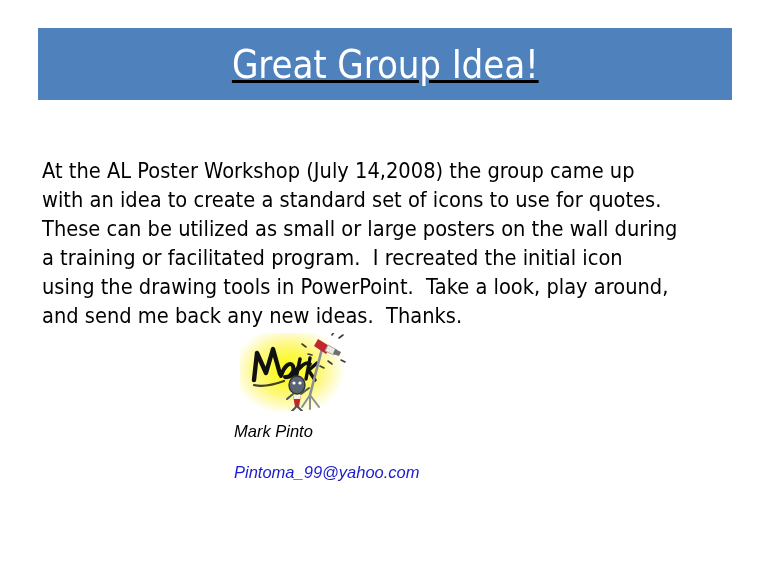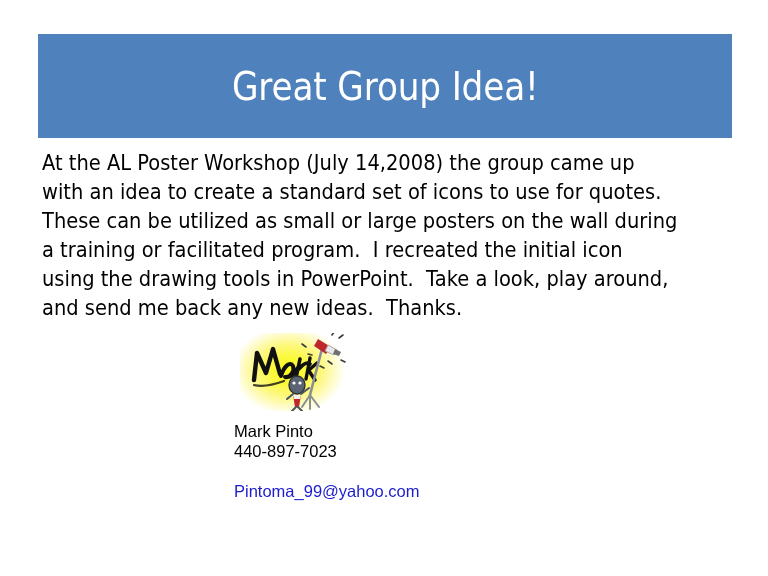--- a/index.html
+++ b/index.html
@@ -18,45 +18,46 @@
     position: relative;
     width: 768px;
     height: 576px;
     background: #ffffff;
   }
 
   
   .title-banner {
     position: absolute;
     left: 38px;
-    top: 34px;
+    top: 28px;
     width: 694px;
-    height: 104px;
+    height: 72px;
     background: #4f81bd;
     display: flex;
     align-items: center;
     justify-content: center;
+    text-decoration: underline;
   }
   .title-text {
     color: #ffffff;
     font-family: "DejaVu Sans", sans-serif;
     font-size: 39px;
     font-weight: 400;
     letter-spacing: -0.2px;
     line-height: 1;
     white-space: nowrap;
     transform: scaleX(0.88);
     transform-origin: center;
   }
 
   
   .body-block {
     position: absolute;
     left: 42px;
-    top: 148px;
+    top: 156px;
     width: 700px;
   }
   .body-line {
     font-family: "DejaVu Sans", sans-serif;
     font-size: 21.5px;
     font-weight: 400;
     color: #000000;
     line-height: 29px;
     white-space: pre;
     transform: scaleX(0.905);
@@ -88,20 +89,21 @@
     inset: 0;
     width: 106px;
     height: 78px;
   }
 
   
   .contact-block {
     position: absolute;
     left: 234px;
     top: 422px;
+    font-style: italic;
   }
   .contact-line {
     font-family: "Liberation Sans", sans-serif;
     font-size: 16.5px;
     line-height: 19.5px;
     color: #000000;
     white-space: pre;
   }
   .contact-line.link {
     color: #1c1ccc;
@@ -170,17 +172,16 @@
           <path d="M58 74 L62 78"></path>
           <path d="M61 61 L69 55"></path>
           <path d="M53 61 L47 66"></path>
         </g>
       </g>
     </svg>
   </div>
 
   <div class="contact-block">
     <div class="contact-line">Mark Pinto</div>
-    <div class="contact-line">440-897-7023</div>
     <div class="contact-line link">Pintoma_99@yahoo.com</div>
   </div>
 
 </div>
 
 </body></html>

